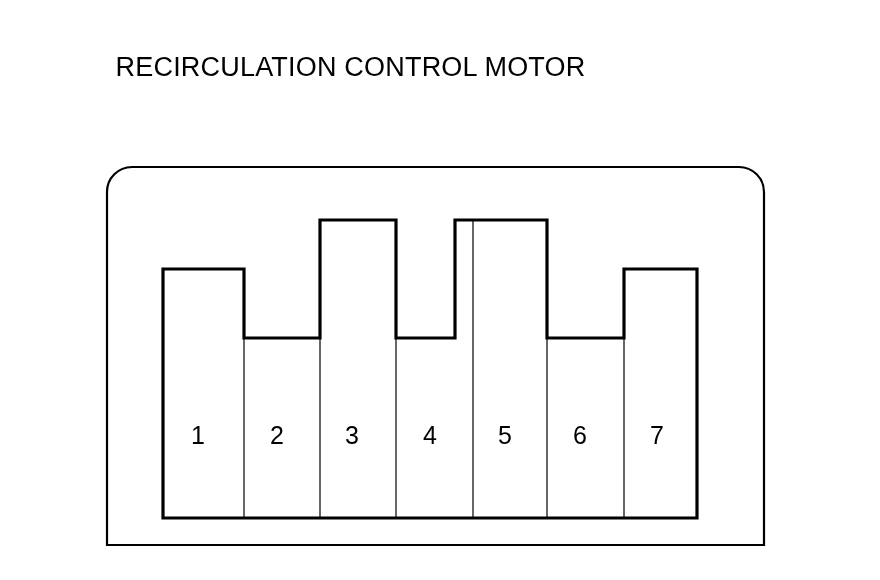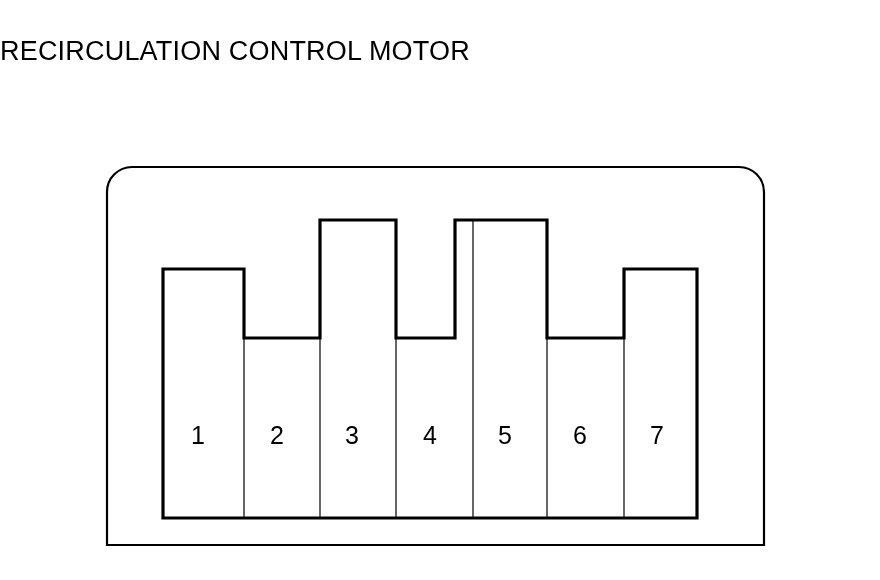--- a/index.html
+++ b/index.html
@@ -19,22 +19,23 @@
   #diagram-root {
     position: absolute;
     top: 0;
     left: 0;
     width: 880px;
     height: 580px;
   }
   .diagram-title {
     position: absolute;
     left: 0;
-    top: 36px;
+    top: 52px;
     width: 701px;
+    text-align: center;
     font-family: "Liberation Sans", sans-serif;
     font-size: 27px;
     font-weight: 400;
     letter-spacing: 0.2px;
     color: #000000;
     white-space: nowrap;
   }
   svg.connector-svg {
     position: absolute;
     left: 0;

